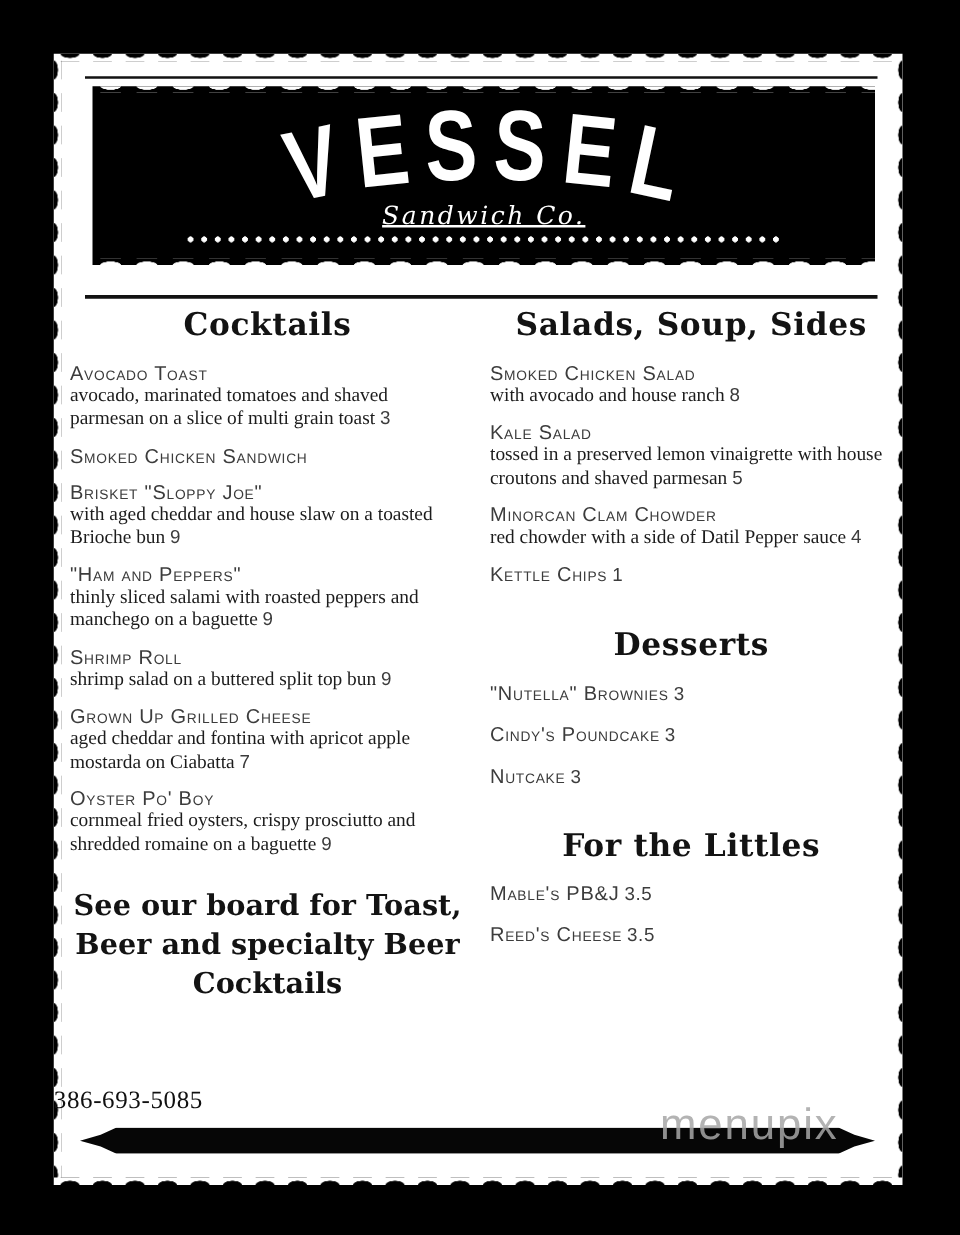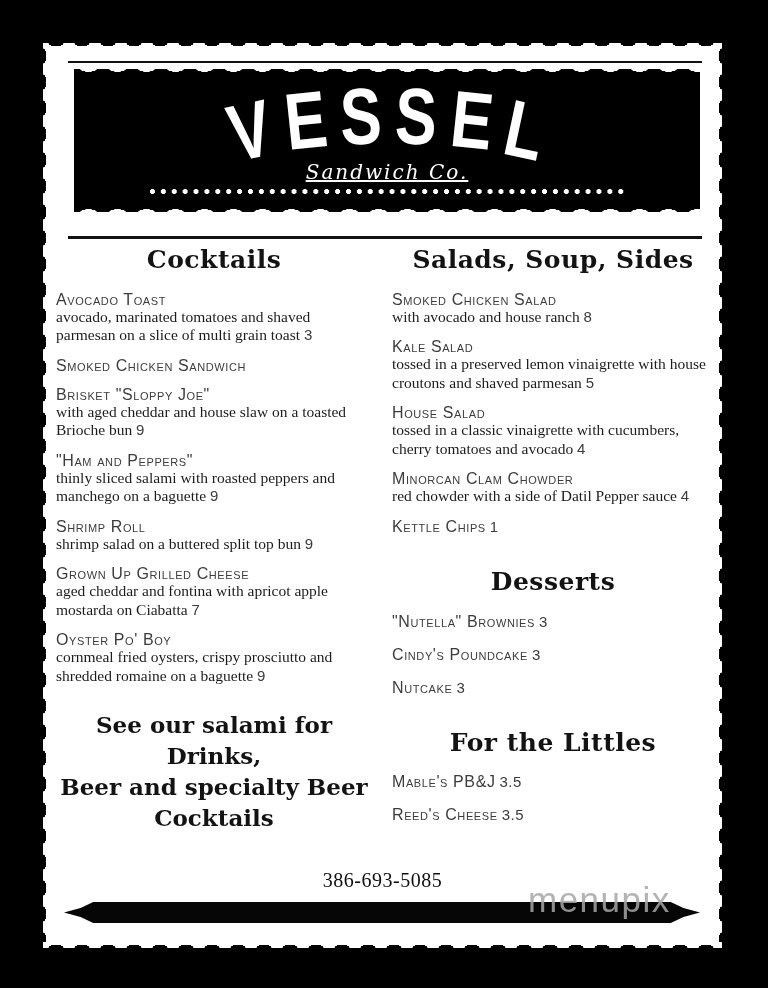--- a/index.html
+++ b/index.html
@@ -68,21 +68,21 @@
   .item-name { font-family:"Liberation Sans", sans-serif; font-variant:small-caps;
     font-size:16px; letter-spacing:.6px; color:#3c3c3c; line-height:17px; }
   .item-desc { font-size:15.5px; color:#1c1c1c; line-height:18.5px; }
   .price { font-family:"Liberation Sans", sans-serif; font-variant:normal;
     font-size:15px; color:#3c3c3c; letter-spacing:.5px; }
   .item-inline { margin-bottom:15px; }
   .board-note { margin-top:24px; text-align:center;
     font-family:"DejaVu Serif", serif; font-weight:bold; font-size:23px;
     color:#131313; line-height:31px; }
   
-  .phone { position:absolute; left:43px; top:869px; width:679px; text-align:center;
+  .phone { position:absolute; left:43px; top:869px; width:679px; 
     font-size:20px; color:#101010; letter-spacing:.5px; }
   .ribbon { position:absolute; left:64px; top:902px; width:636px; height:21px; background:#060606;
     clip-path:polygon(0 50%, 2.6% 28%, 4.6% 0, 95.4% 0, 97.4% 28%, 100% 50%, 97.4% 72%, 95.4% 100%, 4.6% 100%, 2.6% 72%); }
   .watermark { position:absolute; left:528px; top:880px; z-index:5;
     font-family:"Liberation Sans", sans-serif; font-size:35px; font-weight:normal;
     color:#a6a6a6; opacity:.85; letter-spacing:1.5px; }
 </style>
 </head>
 <body>
 
@@ -130,40 +130,36 @@
     <div class="item">
       <div class="item-name">Grown Up Grilled Cheese</div>
       <div class="item-desc"><span>aged cheddar and fontina with apricot apple mostarda on Ciabatta</span> <span class="price">7</span></div>
     </div>
     <div class="item">
       <div class="item-name">Oyster Po' Boy</div>
       <div class="item-desc"><span>cornmeal fried oysters, crispy prosciutto and shredded romaine on a baguette</span> <span class="price">9</span></div>
     </div>
 
     <div class="board-note">
-      <div>See our salami for Drinks,</div>
+      <div>See our board for Toast,</div>
       <div>Beer and specialty Beer</div>
       <div>Cocktails</div>
     </div>
   </div>
 
   <div class="col col-right">
     <h2 class="section-title">Salads, Soup, Sides</h2>
 
     <div class="item">
       <div class="item-name">Smoked Chicken Salad</div>
       <div class="item-desc"><span>with avocado and house ranch</span> <span class="price">8</span></div>
     </div>
     <div class="item">
       <div class="item-name">Kale Salad</div>
       <div class="item-desc"><span>tossed in a preserved lemon vinaigrette with house croutons and shaved parmesan</span> <span class="price">5</span></div>
-    </div>
-    <div class="item">
-      <div class="item-name">House Salad</div>
-      <div class="item-desc"><span>tossed in a classic vinaigrette with cucumbers, cherry tomatoes and avocado</span> <span class="price">4</span></div>
     </div>
     <div class="item">
       <div class="item-name">Minorcan Clam Chowder</div>
       <div class="item-desc"><span>red chowder with a side of Datil Pepper sauce</span> <span class="price">4</span></div>
     </div>
     <div class="item item-inline">
       <span class="item-name">Kettle Chips</span> <span class="price">1</span>
     </div>
 
     <h2 class="section-title mt">Desserts</h2>

